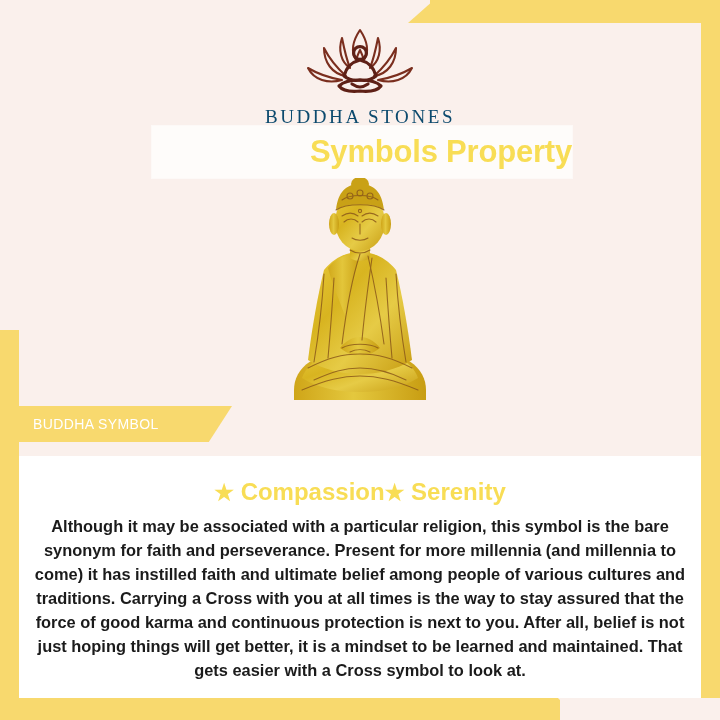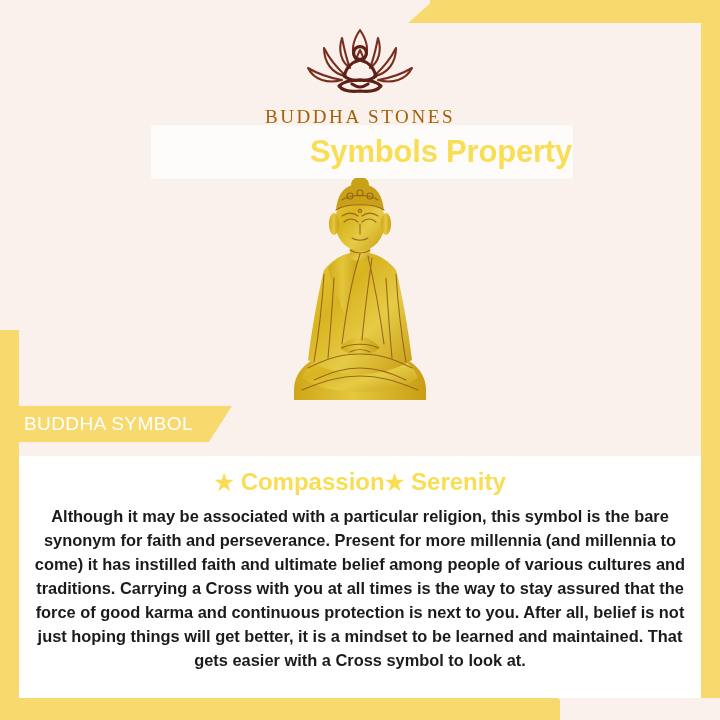--- a/index.html
+++ b/index.html
@@ -87,21 +87,21 @@
     margin: 0 auto;
     width: 132px;
     height: 76px;
   }
   .logo-wordmark {
     display: block;
     margin: 6px auto 0 auto;
     font-family: "Liberation Serif", serif;
     font-size: 19px;
     letter-spacing: 2.6px;
-    color: #a16207;
+    color: #0c4a6e;
     font-weight: 400;
   }
 
   
   .title-banner {
     position: absolute;
     left: 152px;
     top: 126px;
     width: 420px;
     height: 52px;
@@ -142,38 +142,38 @@
     left: 0;
     top: 406px;
     width: 232px;
     height: 36px;
     background: #f8d96e;
     clip-path: polygon(0 0, 100% 0, 90% 100%, 0 100%);
     display: flex;
     align-items: center;
   }
   .symbol-ribbon-text {
-    padding-left: 24px;
+    padding-left: 33px;
     color: #ffffff;
-    font-size: 19px;
+    font-size: 14px;
     letter-spacing: 0.4px;
     white-space: nowrap;
   }
 
   
   .content-panel {
     position: absolute;
     left: 19px;
     top: 456px;
     width: 682px;
     height: 242px;
     background: #ffffff;
   }
   .subhead {
-    margin: 12px 0 0 0;
+    margin: 22px 0 0 0;
     text-align: center;
     font-size: 24px;
     font-weight: bold;
     color: #f8dd55;
     white-space: nowrap;
   }
   .subhead .star {
     font-size: 22px;
     line-height: 1;
   }

